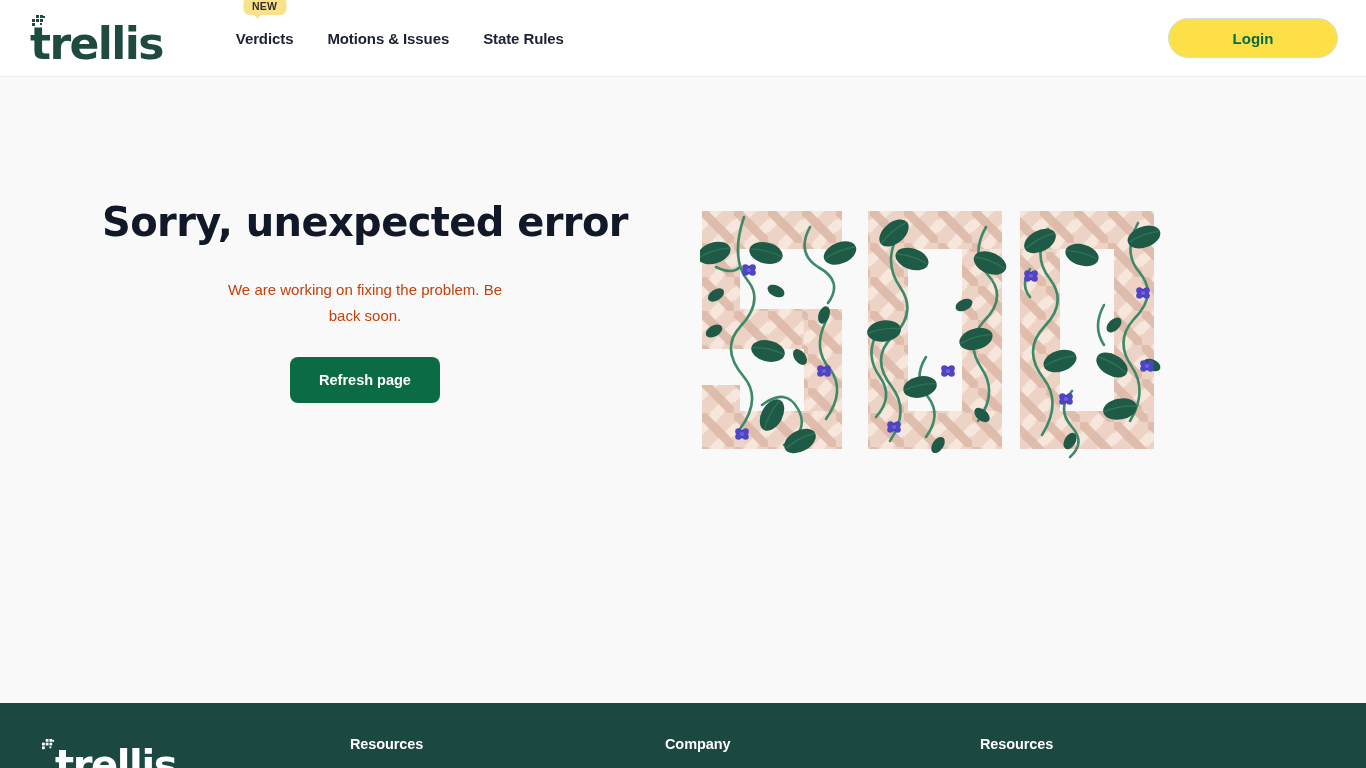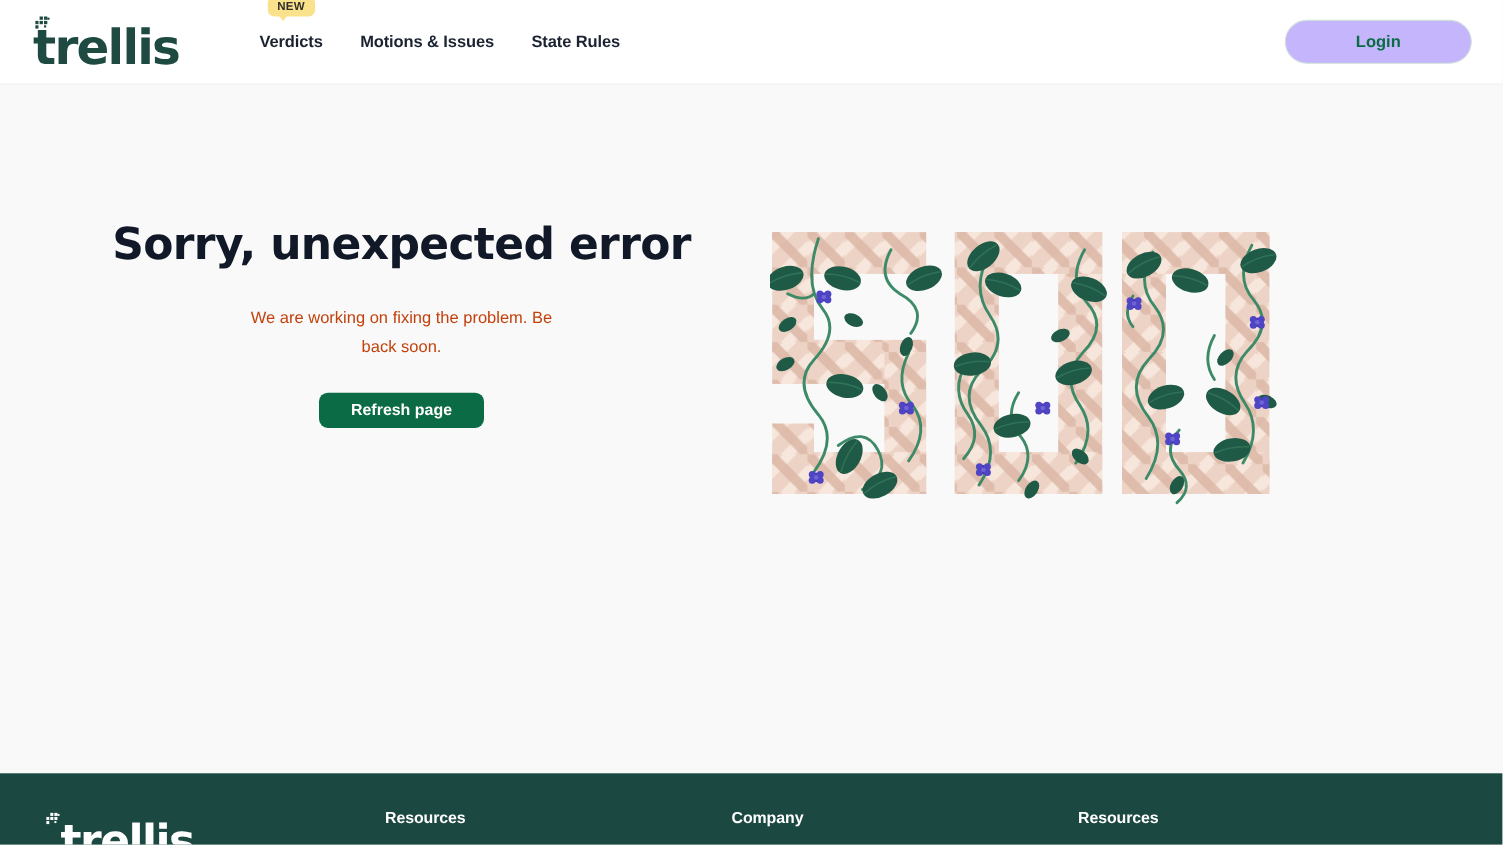--- a/index.html
+++ b/index.html
@@ -99,21 +99,21 @@
     margin-left: auto;
     display: flex;
     align-items: center;
     gap: 15px;
   }
   .btn-login {
     width: 170px;
     height: 40px;
     border-radius: 20px;
     border: 1px solid #cfe0da;
-    background: #c4b5fd;
+    background: #fde047;
     color: #0a6b44;
     font-size: 15px;
     font-weight: 700;
     cursor: pointer;
     font-family: "Liberation Sans", sans-serif;
   }
   .btn-signup {
     width: 150px;
     height: 41px;
     border-radius: 21px;
@@ -153,21 +153,21 @@
     margin: 30px auto 0;
     width: 290px;
     font-size: 15px;
     line-height: 26px;
     color: #c2410c;
     text-align: center;
   }
   .btn-refresh {
     margin-top: 28px;
     width: 150px;
-    height: 32px;
+    height: 46px;
     border: none;
     border-radius: 8px;
     background: #0a6b44;
     color: #ffffff;
     font-size: 14.5px;
     font-weight: 700;
     cursor: pointer;
     font-family: "Liberation Sans", sans-serif;
   }
 

